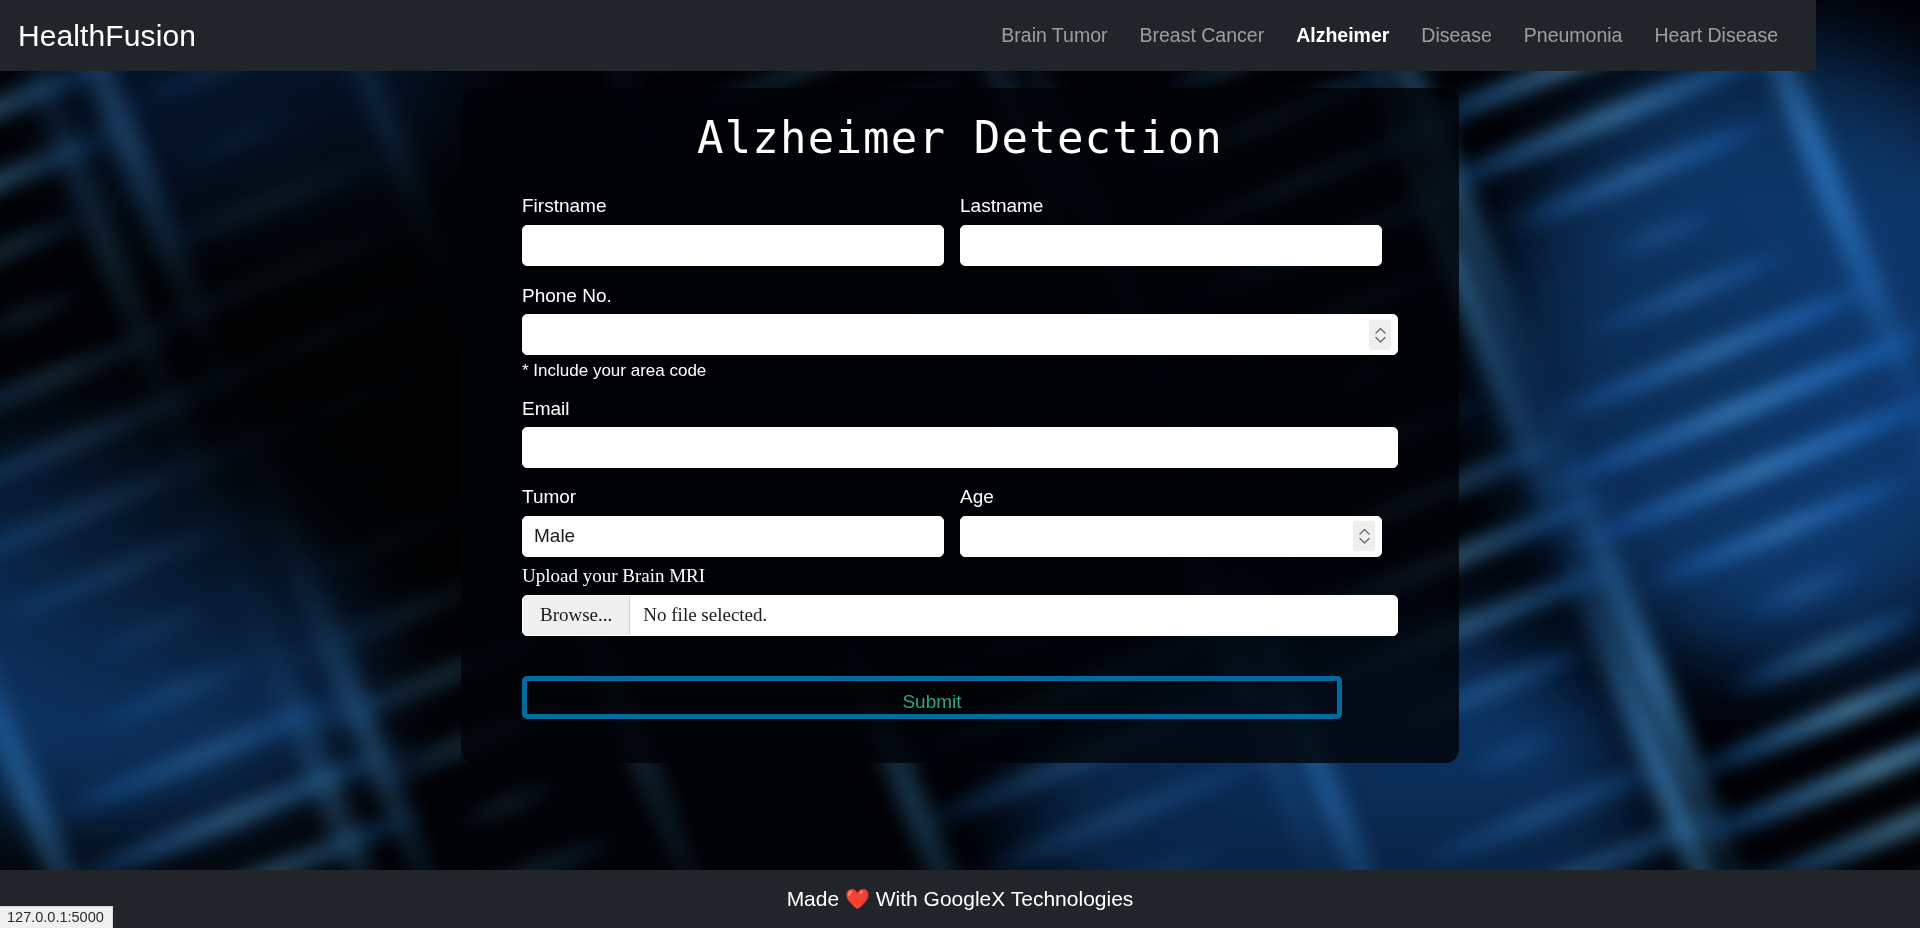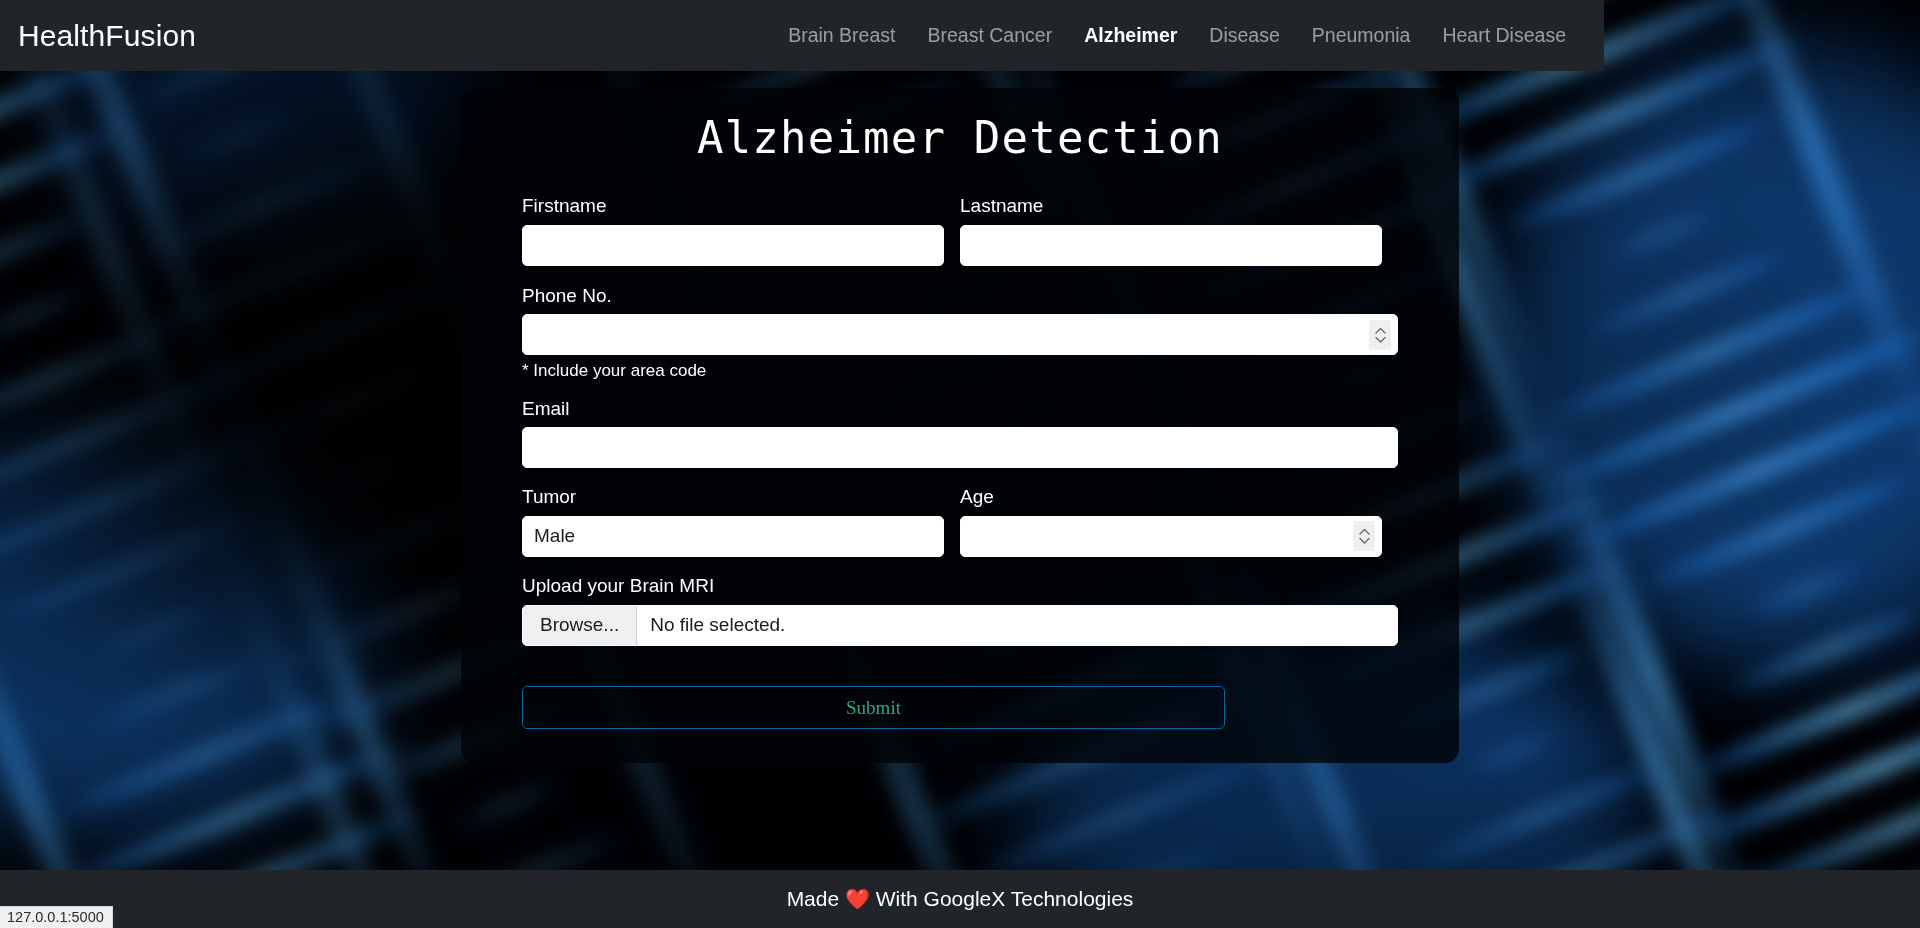--- a/index.html
+++ b/index.html
@@ -71,21 +71,21 @@
       radial-gradient(ellipse 60% 55% at 36% 42%, rgba(0,0,0,0.97) 0%, rgba(0,0,0,0.86) 42%, rgba(0,0,0,0.30) 72%, rgba(0,0,0,0.05) 100%),
       linear-gradient(180deg, rgba(0,0,0,0.30) 0%, rgba(0,0,0,0.0) 22%, rgba(0,0,0,0.0) 78%, rgba(0,0,0,0.45) 100%);
     z-index: 1;
     pointer-events: none;
   }
 
   
   #navbar {
     position: absolute;
     top: 0; left: 0;
-    width: 1604px;
+    width: 1816px;
     height: 71px;
     background: #212529;
     z-index: 10;
     display: flex;
     align-items: center;
     padding: 0 22px 0 18px;
   }
   #brand {
     color: #ffffff;
     font-size: 30px;
@@ -222,28 +222,28 @@
     display: flex;
     align-items: center;
     padding-left: 13px;
     font-size: 19px;
     color: #1b1b1b;
     text-align: center;
   }
 
   #submit-button {
     display: block;
-    width: 703px;
+    width: 820px;
     height: 43px;
     margin-top: 40px;
     background: transparent;
-    border: 1px solid #0369a1;
+    border: 5px solid #0369a1;
     border-radius: 5px;
     color: #2aa886;
-    font-family: Liberation Serif, serif;
+    font-family: Liberation Sans, sans-serif;
     font-size: 19px;
     cursor: pointer;
     line-height: 41px;
     text-align: center;
   }
 
   
   #footer {
     position: absolute;
     left: 0;
@@ -392,21 +392,21 @@
   <div class="glowblob" style="left:-140px; top:420px; width:520px; height:420px; background:rgba(25,105,200,0.55);"></div>
   <div class="glowblob" style="left:1020px; top:600px; width:620px; height:420px; background:rgba(25,110,210,0.50);"></div>
   <div class="glowblob" style="left:1500px; top:40px; width:560px; height:620px; background:rgba(30,120,225,0.48);"></div>
   <div class="glowblob" style="left:60px; top:-60px; width:420px; height:320px; background:rgba(20,90,180,0.35);"></div>
 </div>
 <div id="bg-vignette"></div>
 
 <div id="navbar">
   <div id="brand">HealthFusion</div>
   <div id="nav-links">
-      <div class="nav-link">Brain Breast</div>
+      <div class="nav-link">Brain Tumor</div>
       <div class="nav-link">Breast Cancer</div>
       <div class="nav-link active">Alzheimer</div>
       <div class="nav-link">Disease</div>
       <div class="nav-link">Pneumonia</div>
       <div class="nav-link">Heart Disease</div>
     </div>
 </div>
 
 <div id="form-card">
 
@@ -460,21 +460,21 @@
               <path d="M1 6 L5.5 1.5 L10 6" fill="none" stroke="#6b6b6b" stroke-width="1.4" stroke-linecap="round" stroke-linejoin="round"></path>
             </svg>
             <svg width="11" height="7" viewBox="0 0 11 7">
               <path d="M1 1.5 L5.5 6 L10 1.5" fill="none" stroke="#6b6b6b" stroke-width="1.4" stroke-linecap="round" stroke-linejoin="round"></path>
             </svg>
           </span>
         </div>
       </div>
     </div>
 
-    <div class="field full" style="margin-top:15px;">
+    <div class="field full" style="margin-top:5px;font-family:Liberation Serif, serif;">
       <label class="field-label">Upload your Brain MRI</label>
       <div class="file-input">
         <span class="file-browse">Browse...</span>
         <span class="file-name">No file selected.</span>
       </div>
     </div>
 
     <button id="submit-button">Submit</button>
 
   </div>

